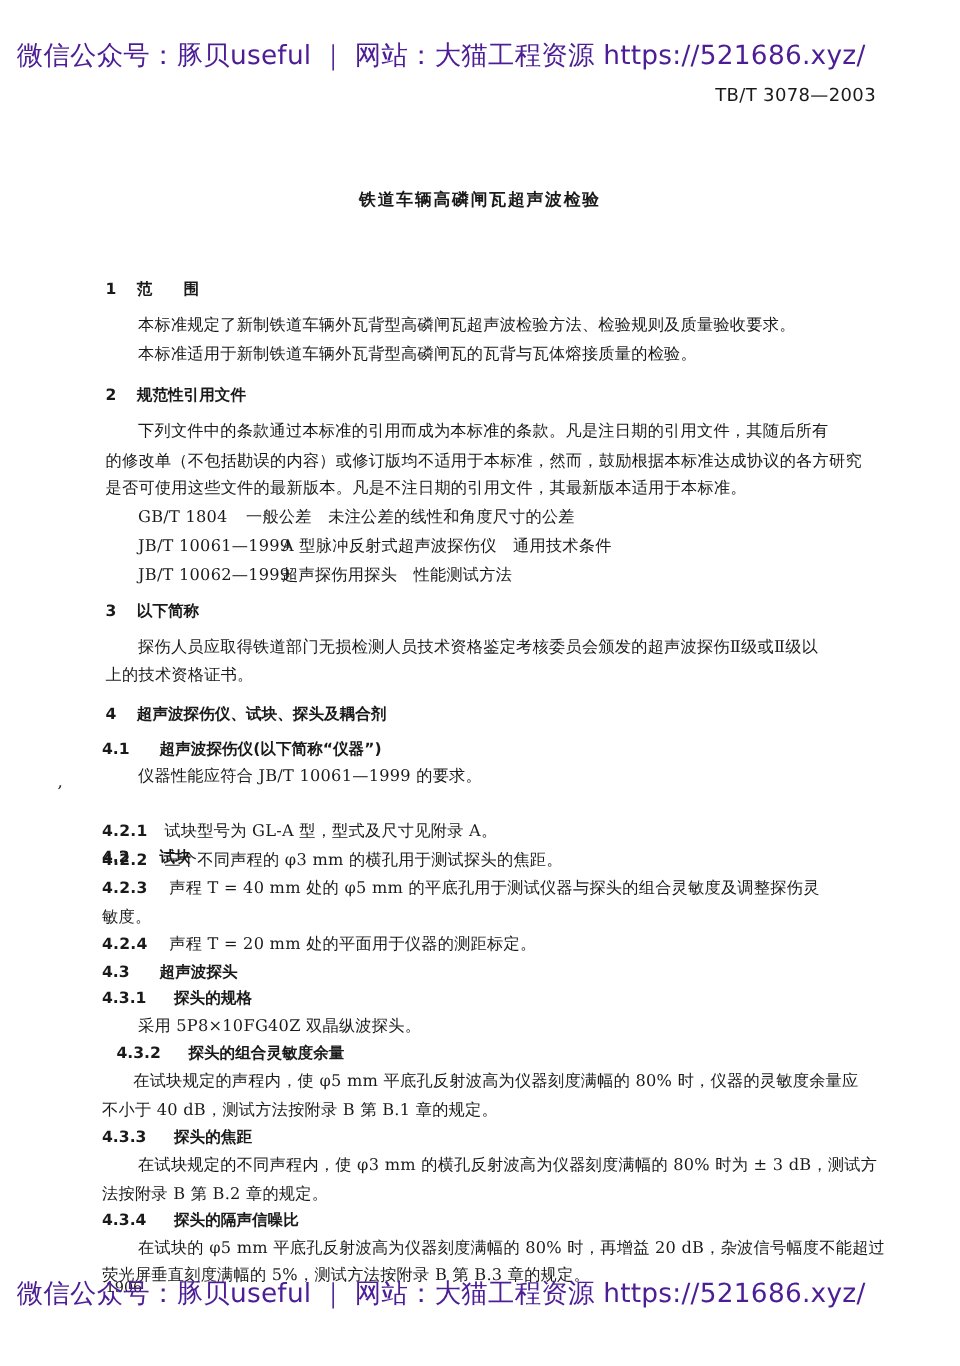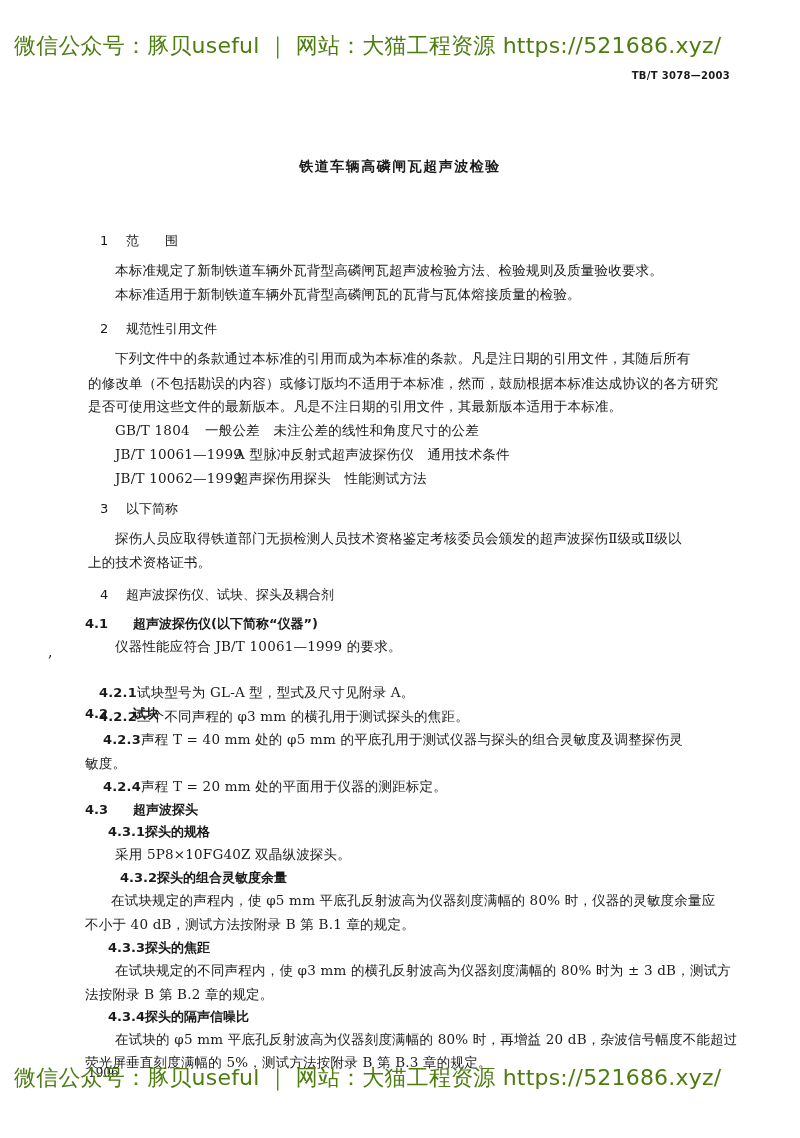--- a/index.html
+++ b/index.html
@@ -2,38 +2,38 @@
 <html><head>
 <meta charset="utf-8">
 <style>
   html, body { margin: 0; padding: 0; }
   body {
     width: 800px; height: 1138px; background: #ffffff; position: relative; overflow: hidden;
     font-family: "DejaVu Serif", "Liberation Serif", serif; color: #1a1a1a;
   }
   .watermark {
     position: absolute; left: 14px; font-family: "DejaVu Sans", "Liberation Sans", sans-serif;
-    font-size: 22px; color: #4d7c0f; letter-spacing: 0.2px; white-space: nowrap; z-index: 5;
+    font-size: 22px; color: #4c1d95; letter-spacing: 0.2px; white-space: nowrap; z-index: 5;
   }
   .wm-top { top: 31px; }
   .wm-bottom { top: 1063px; }
   .std-code {
     position: absolute; right: 70px; top: 70px; font-family: "DejaVu Sans", "Liberation Sans", sans-serif;
-    font-weight: bold; font-size: 10px; letter-spacing: 0.3px; text-align: center;
+    font-weight: normal; font-size: 15px; letter-spacing: 0.3px; text-align: center;
   }
   .title {
     position: absolute; left: 0; width: 800px; top: 158px; text-align: center;
     font-family: "DejaVu Sans", "Liberation Sans", sans-serif; font-weight: bold; font-size: 14px; letter-spacing: 1.5px;
   }
   .line { position: absolute; white-space: nowrap; font-size: 14px; }
-  .h1 { font-family: "DejaVu Sans", "Liberation Sans", sans-serif; font-weight: normal; font-size: 13px; margin-left: 12px; }
+  .h1 { font-family: "DejaVu Sans", "Liberation Sans", sans-serif; font-weight: bold; font-size: 13px; }
   .h1 .num { display: inline-block; width: 26px; }
   .h2 { font-family: "DejaVu Sans", "Liberation Sans", sans-serif; font-weight: bold; font-size: 13px; }
   .h2 .num { display: inline-block; width: 48px; }
-  .h3 { font-family: "DejaVu Sans", "Liberation Sans", sans-serif; font-weight: bold; font-size: 13px; text-align: right; }
+  .h3 { font-family: "DejaVu Sans", "Liberation Sans", sans-serif; font-weight: bold; font-size: 13px; }
   .h3 .num { display: inline-block; width: 60px; }
   .body { font-size: 13.5px; letter-spacing: 0.2px; }
   .ref .code { display: inline-block; }
   .page-num { position: absolute; left: 88px; top: 1066px; font-size: 12px; z-index: 1; }
   .stray-dot { position: absolute; left: 48px; top: 644px; font-size: 14px; }
 </style>
 </head>
 <body>
 
 <div class="watermark wm-top">微信公众号：豚贝useful ｜ 网站：大猫工程资源 https://521686.xyz/</div>

